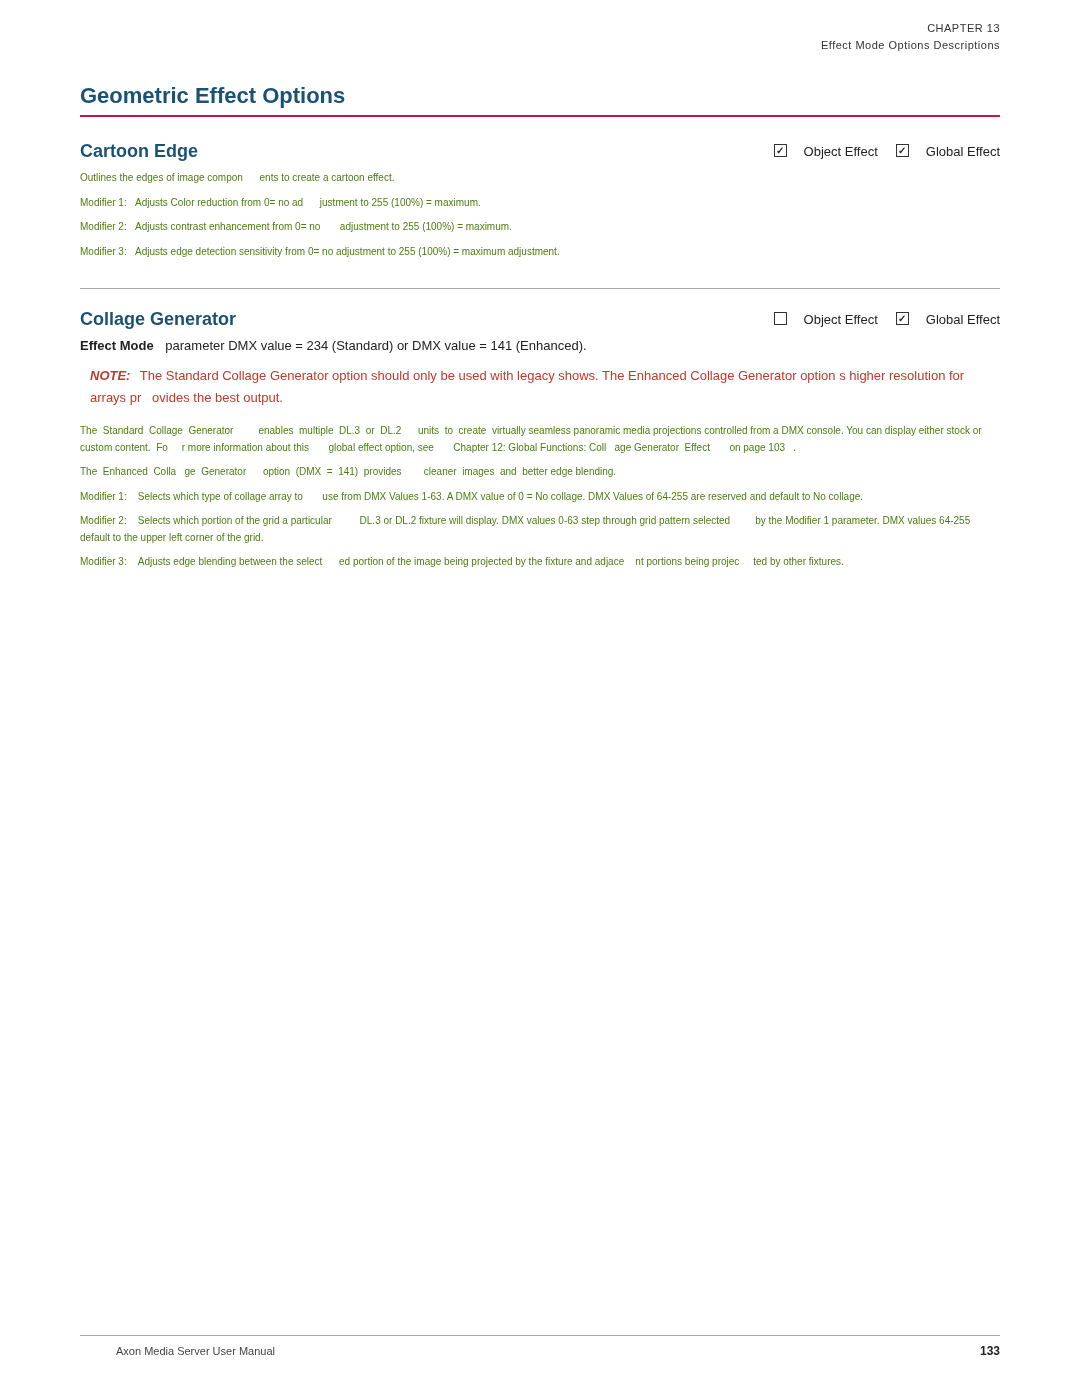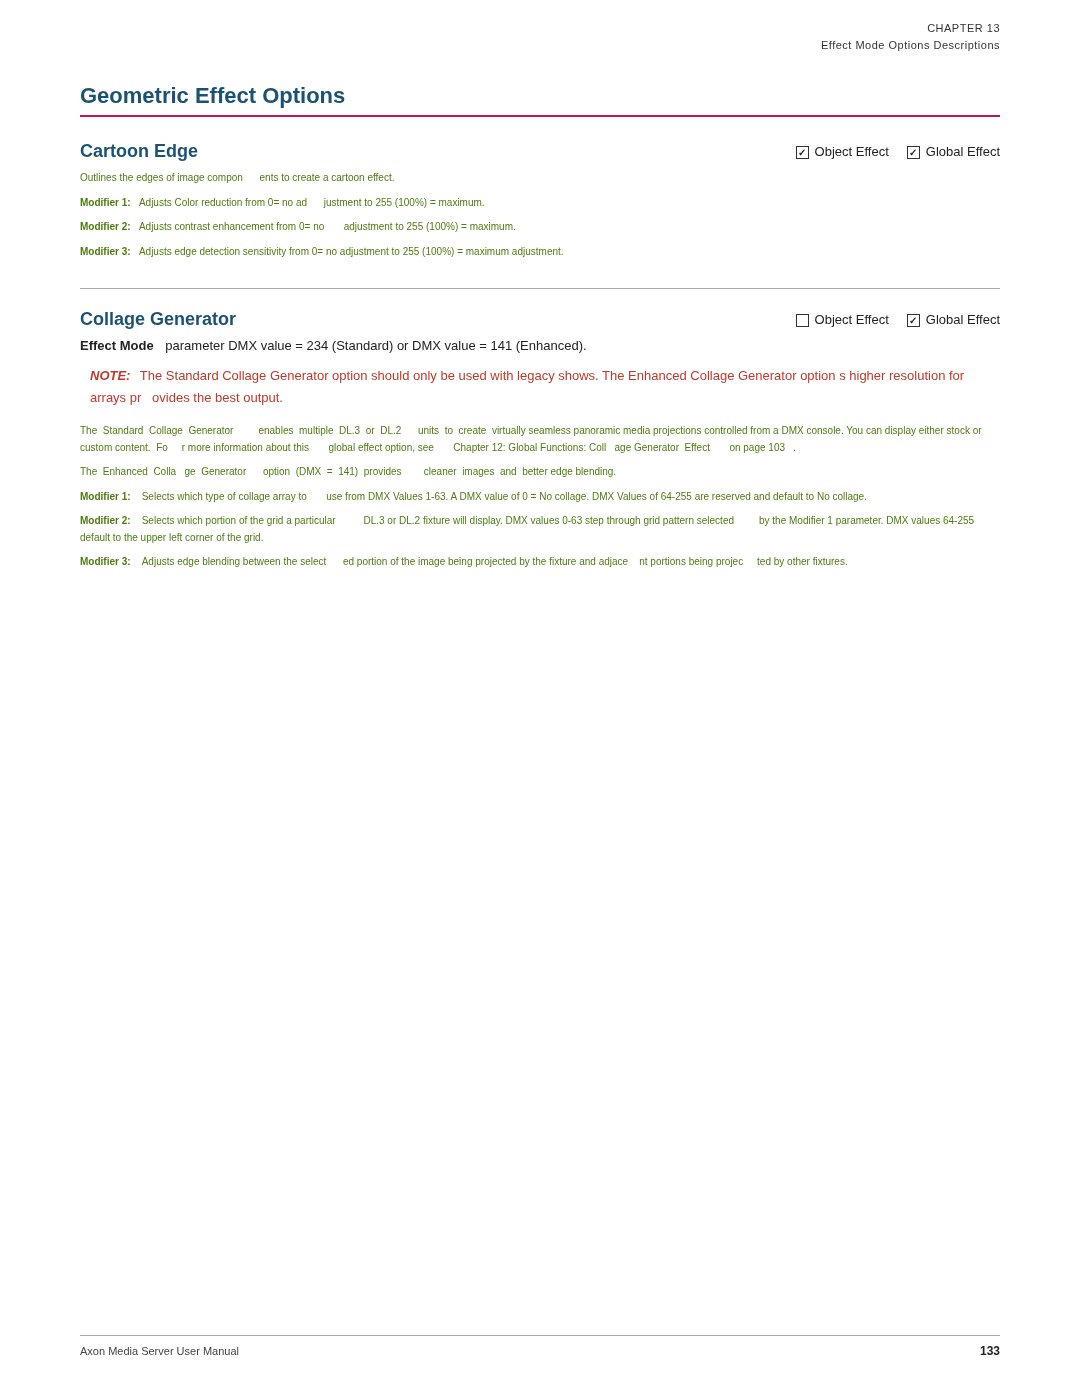--- a/index.html
+++ b/index.html
@@ -63,22 +63,22 @@
     .effect-badges {
       display: flex;
       align-items: center;
       gap: 18px;
       font-size: 13px;
       color: #222;
     }
 
     .effect-badge {
       display: flex;
-      align-items: flex-end;
-      gap: 6px;
+      align-items: flex-start;
+      gap: 17px;
     }
 
     .checkbox {
       width: 13px;
       height: 13px;
       border: 1.5px solid #333;
       display: inline-flex;
       align-items: center;
       justify-content: center;
       font-size: 10px;
@@ -112,21 +112,21 @@
     }
 
     .body-text {
       font-size: 10px;
       color: #4d7c0f;
       line-height: 1.65;
       margin-bottom: 8px;
     }
 
     .modifier-label {
-      font-weight: bold;
+      font-weight: normal;
     }
 
     .note-block {
       margin: 12px 0 14px 0;
       padding-left: 10px;
     }
 
     .note-label {
       font-weight: bold;
       font-size: 13px;
@@ -158,20 +158,21 @@
       align-items: center;
       border-top: 1px solid #aaa;
       padding-top: 8px;
       font-size: 11px;
       color: #444;
     }
 
     .footer-manual {
       font-size: 11px;
       color: #444;
+      margin-left: 36px;
     }
 
     .footer-page {
       font-size: 12px;
       font-weight: bold;
       color: #222;
     }
   </style>
 </head>
 <body>

